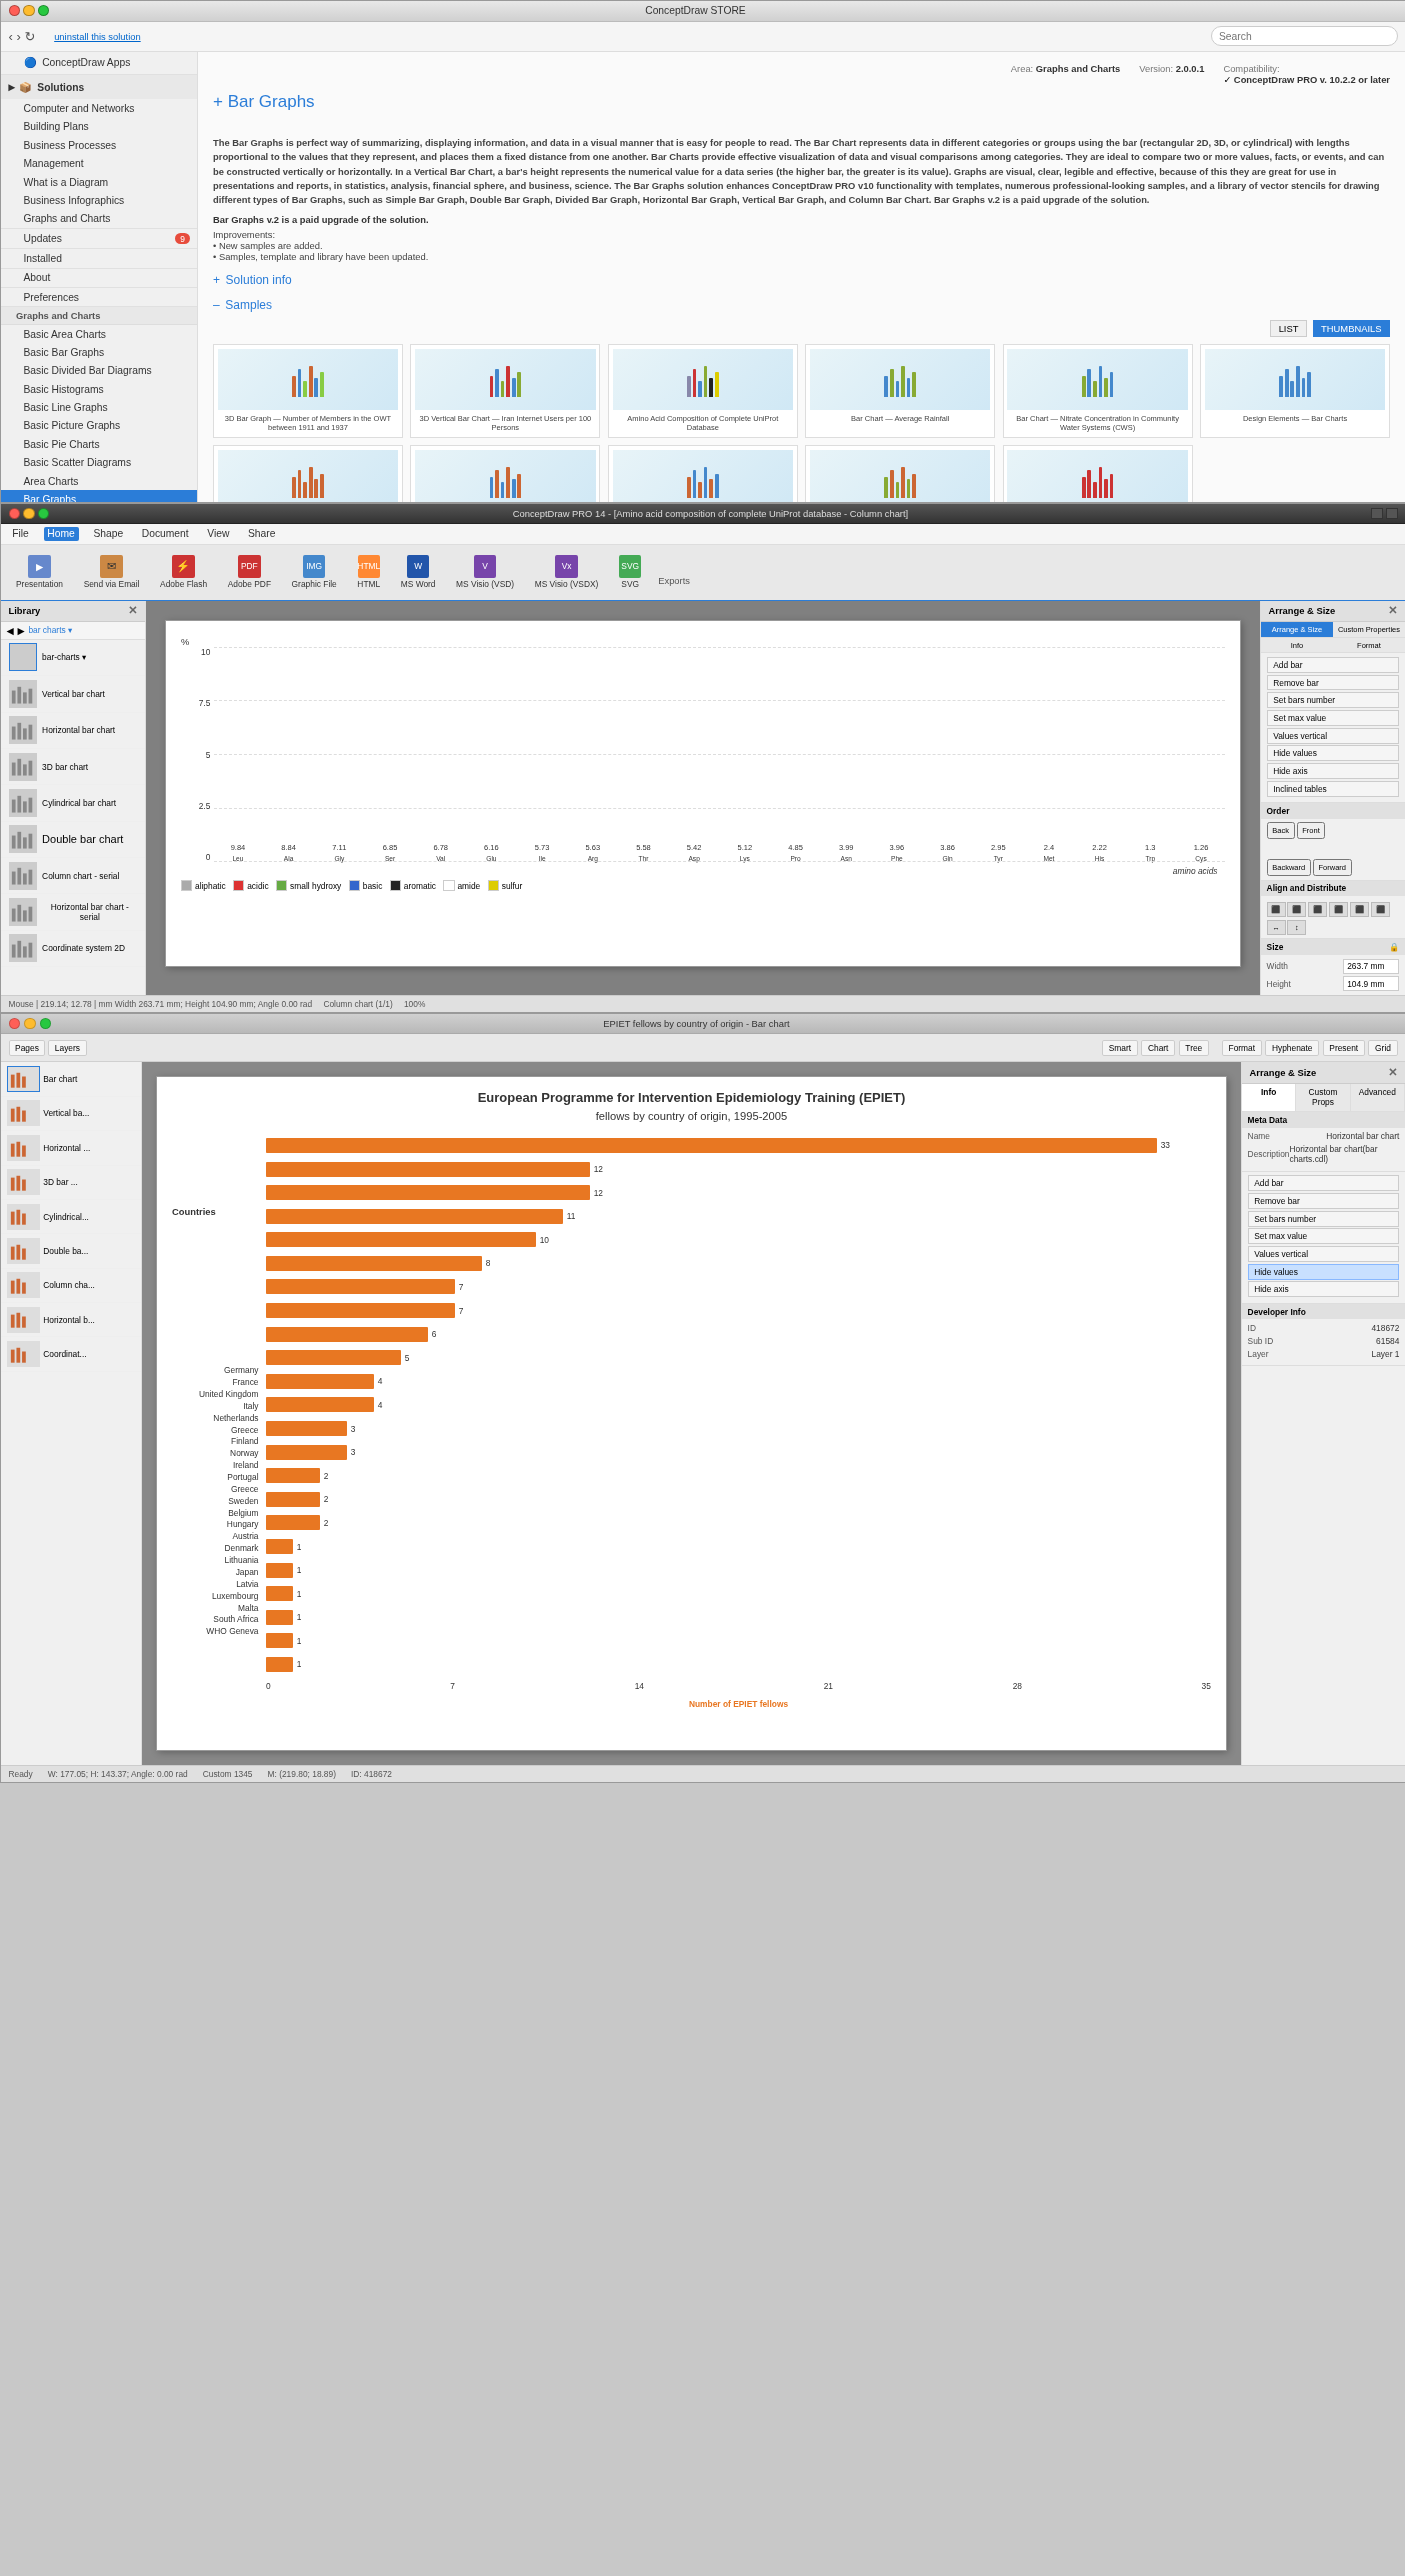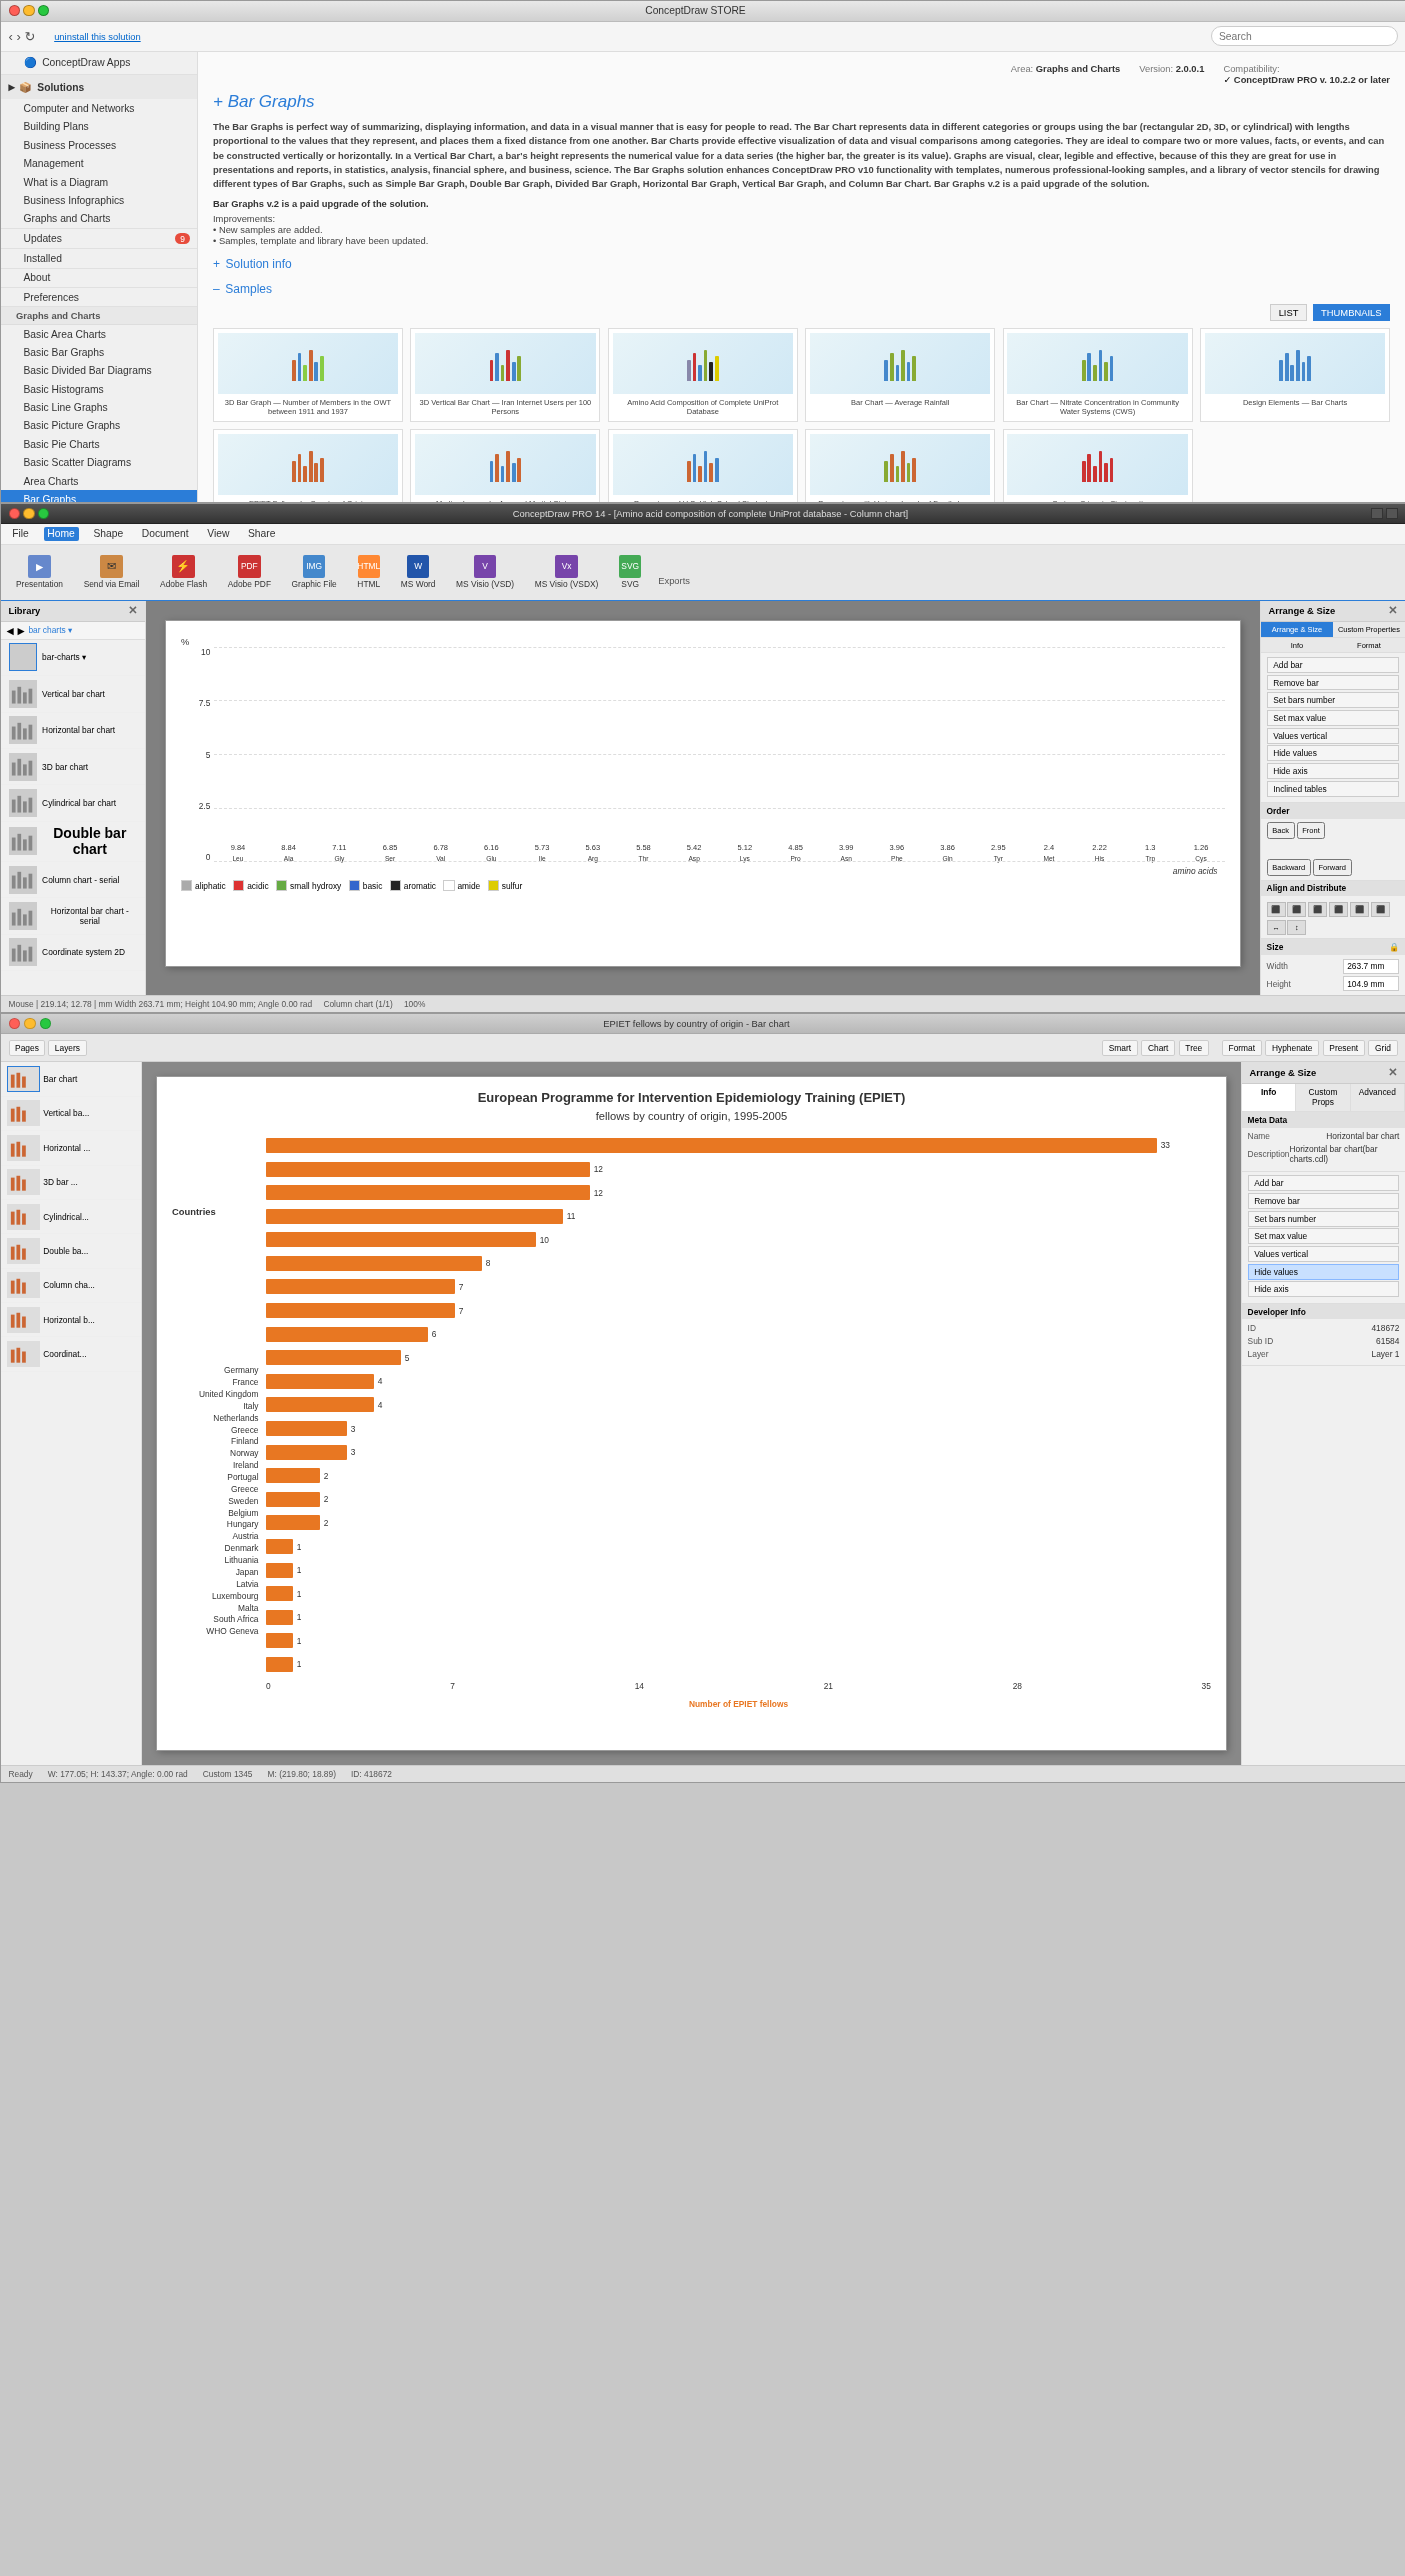--- a/index.html
+++ b/index.html
@@ -96,23 +96,22 @@
     
     .store-main {
       flex: 1;
       overflow-y: auto;
       padding: 11.2px 15px;
       background: #fafafa;
     }
     .store-page-title {
       font-size: 17px;
       color: #2b7dd8;
-      margin-bottom: 8px;
+      margin-bottom: 24px;
       font-weight: normal;
-      font-style: italic;
     }
     .store-description {
       font-size: 9.4px;
       color: #444;
       line-height: 1.5;
       margin-bottom: 7.5px;
       font-weight: bold;
     }
     .store-upgrade-note {
       font-size: 9.4px;
@@ -966,21 +965,21 @@
           </div>
           <div class="lib-item">
             <div class="lib-thumb" style="background: rgb(204, 204, 204);">
               <svg width="26" height="22.5" viewBox="0 0 28 24">
                 <rect x="2" y="8" width="4" height="14" fill="#888"></rect>
                 <rect x="8" y="4" width="4" height="18" fill="#888"></rect>
                 <rect x="14" y="10" width="4" height="12" fill="#888"></rect>
                 <rect x="20" y="6" width="4" height="16" fill="#888"></rect>
               </svg>
             </div>
-            <span style="font-size: 14px; font-weight: bold;">Double bar chart</span>
+            <span style="font-size: 11px;">Double bar chart</span>
           </div>
           <div class="lib-item">
             <div class="lib-thumb" style="background: rgb(204, 204, 204);">
               <svg width="26" height="22.5" viewBox="0 0 28 24">
                 <rect x="2" y="8" width="4" height="14" fill="#888"></rect>
                 <rect x="8" y="4" width="4" height="18" fill="#888"></rect>
                 <rect x="14" y="10" width="4" height="12" fill="#888"></rect>
                 <rect x="20" y="6" width="4" height="16" fill="#888"></rect>
               </svg>
             </div>

